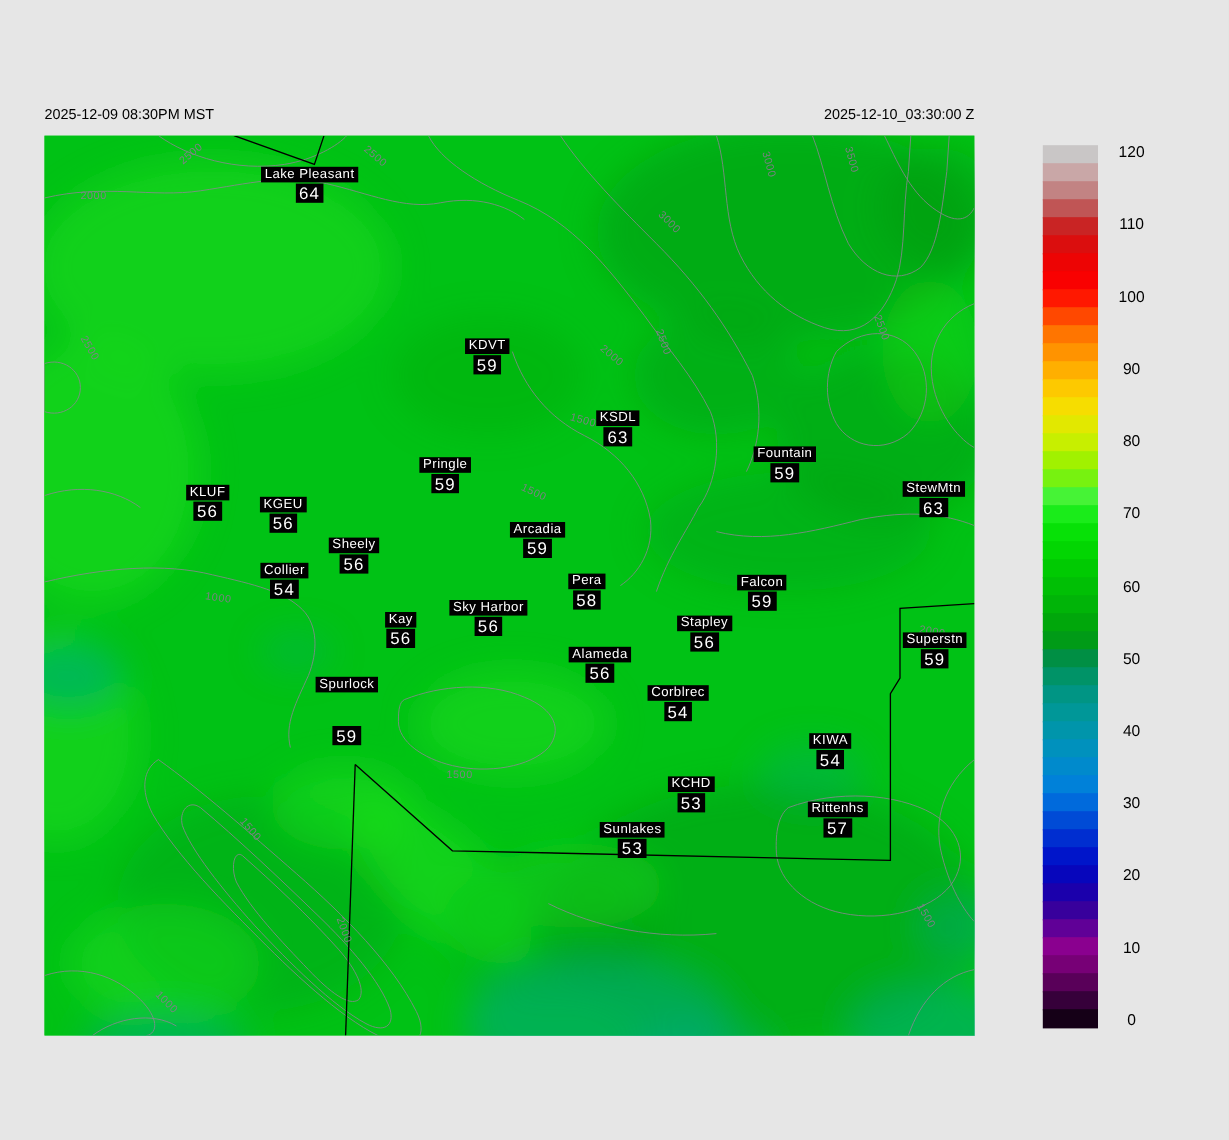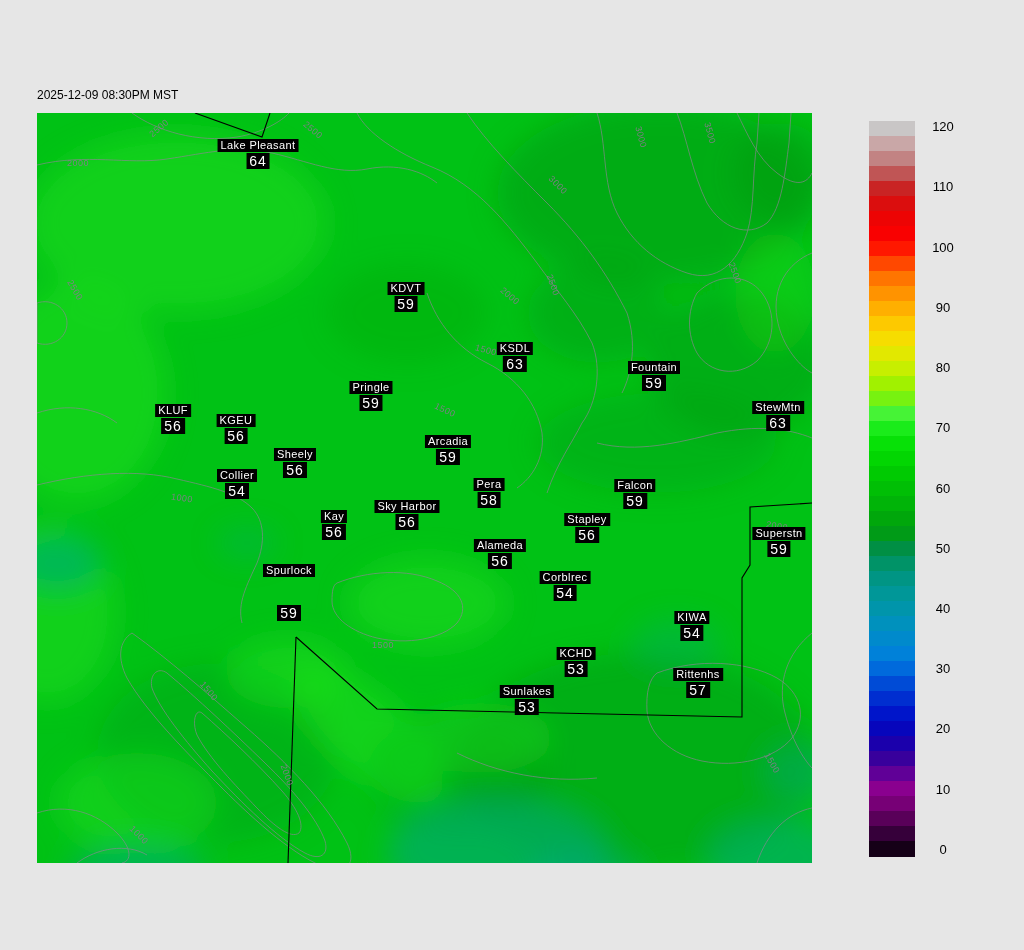--- a/index.html
+++ b/index.html
@@ -24,20 +24,21 @@
   .cbar-bands{position:absolute;left:0;top:0;width:46px;height:735px;}
   .cband{position:absolute;left:0;width:46px;}
   .ctick{position:absolute;left:52px;width:44px;text-align:center;font-size:13px;color:#000;line-height:16px;}
 </style>
 </head>
 <body>
 
 <div class="page">
 
   <div class="hdr-left">2025-12-09 08:30PM MST</div>
+  <div class="hdr-right">2025-12-10_03:30:00 Z</div>
 
   <div class="map">
     <svg width="775" height="750" viewBox="0 0 775 750">
       <defs>
         <filter id="soft" x="-40%" y="-40%" width="180%" height="180%">
           <feGaussianBlur stdDeviation="14"></feGaussianBlur>
         </filter>
       </defs>
       <rect x="0" y="0" width="775" height="750" fill="#00c215"></rect>
 
@@ -131,21 +132,21 @@
           <span class="st-value">64</span>
         </div>
         <div class="station" style="left: 369px; top: 176px;">
           <span class="st-name">KDVT</span>
           <span class="st-value">59</span>
         </div>
         <div class="station" style="left: 478px; top: 236px;">
           <span class="st-name">KSDL</span>
           <span class="st-value">63</span>
         </div>
-        <div class="station" style="left: 617px; top: 255px;">
+        <div class="station" style="left: 617px; top: 266px;">
           <span class="st-name">Fountain</span>
           <span class="st-value">59</span>
         </div>
         <div class="station" style="left: 334px; top: 275px;">
           <span class="st-name">Pringle</span>
           <span class="st-value">59</span>
         </div>
         <div class="station" style="left: 136px; top: 298px;">
           <span class="st-name">KLUF</span>
           <span class="st-value">56</span>

